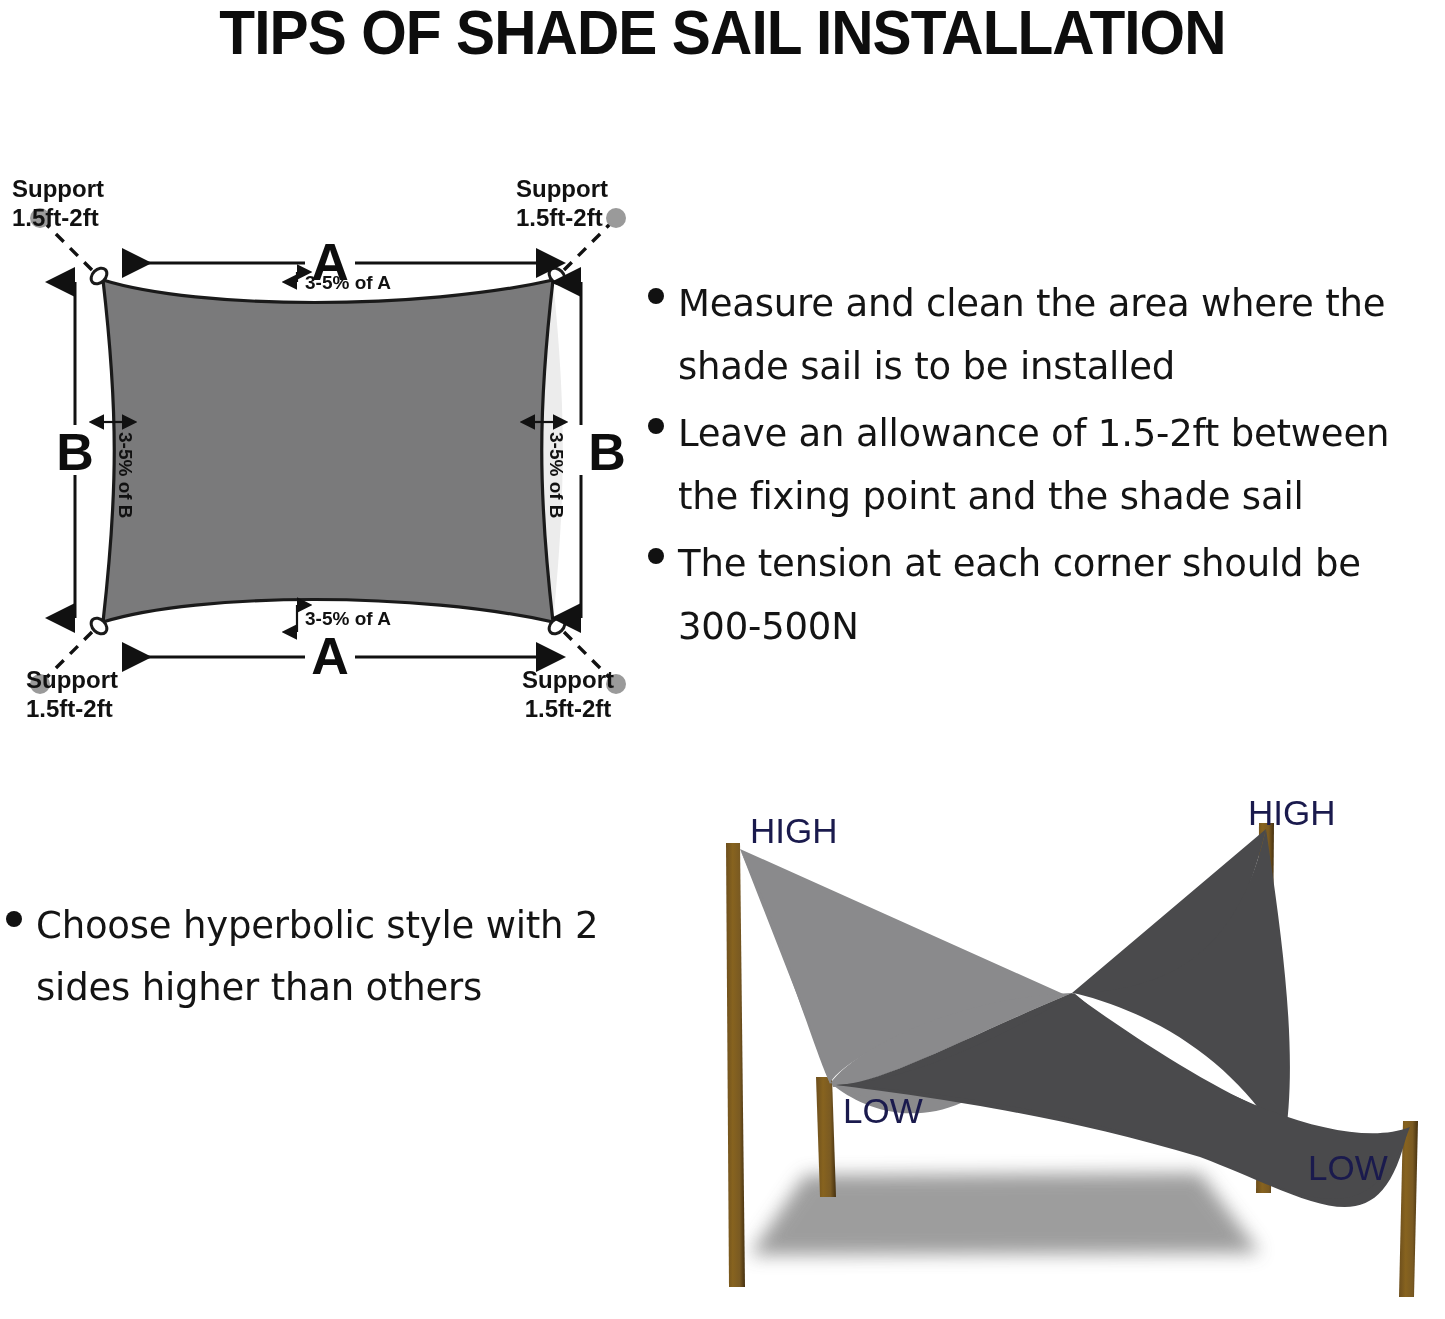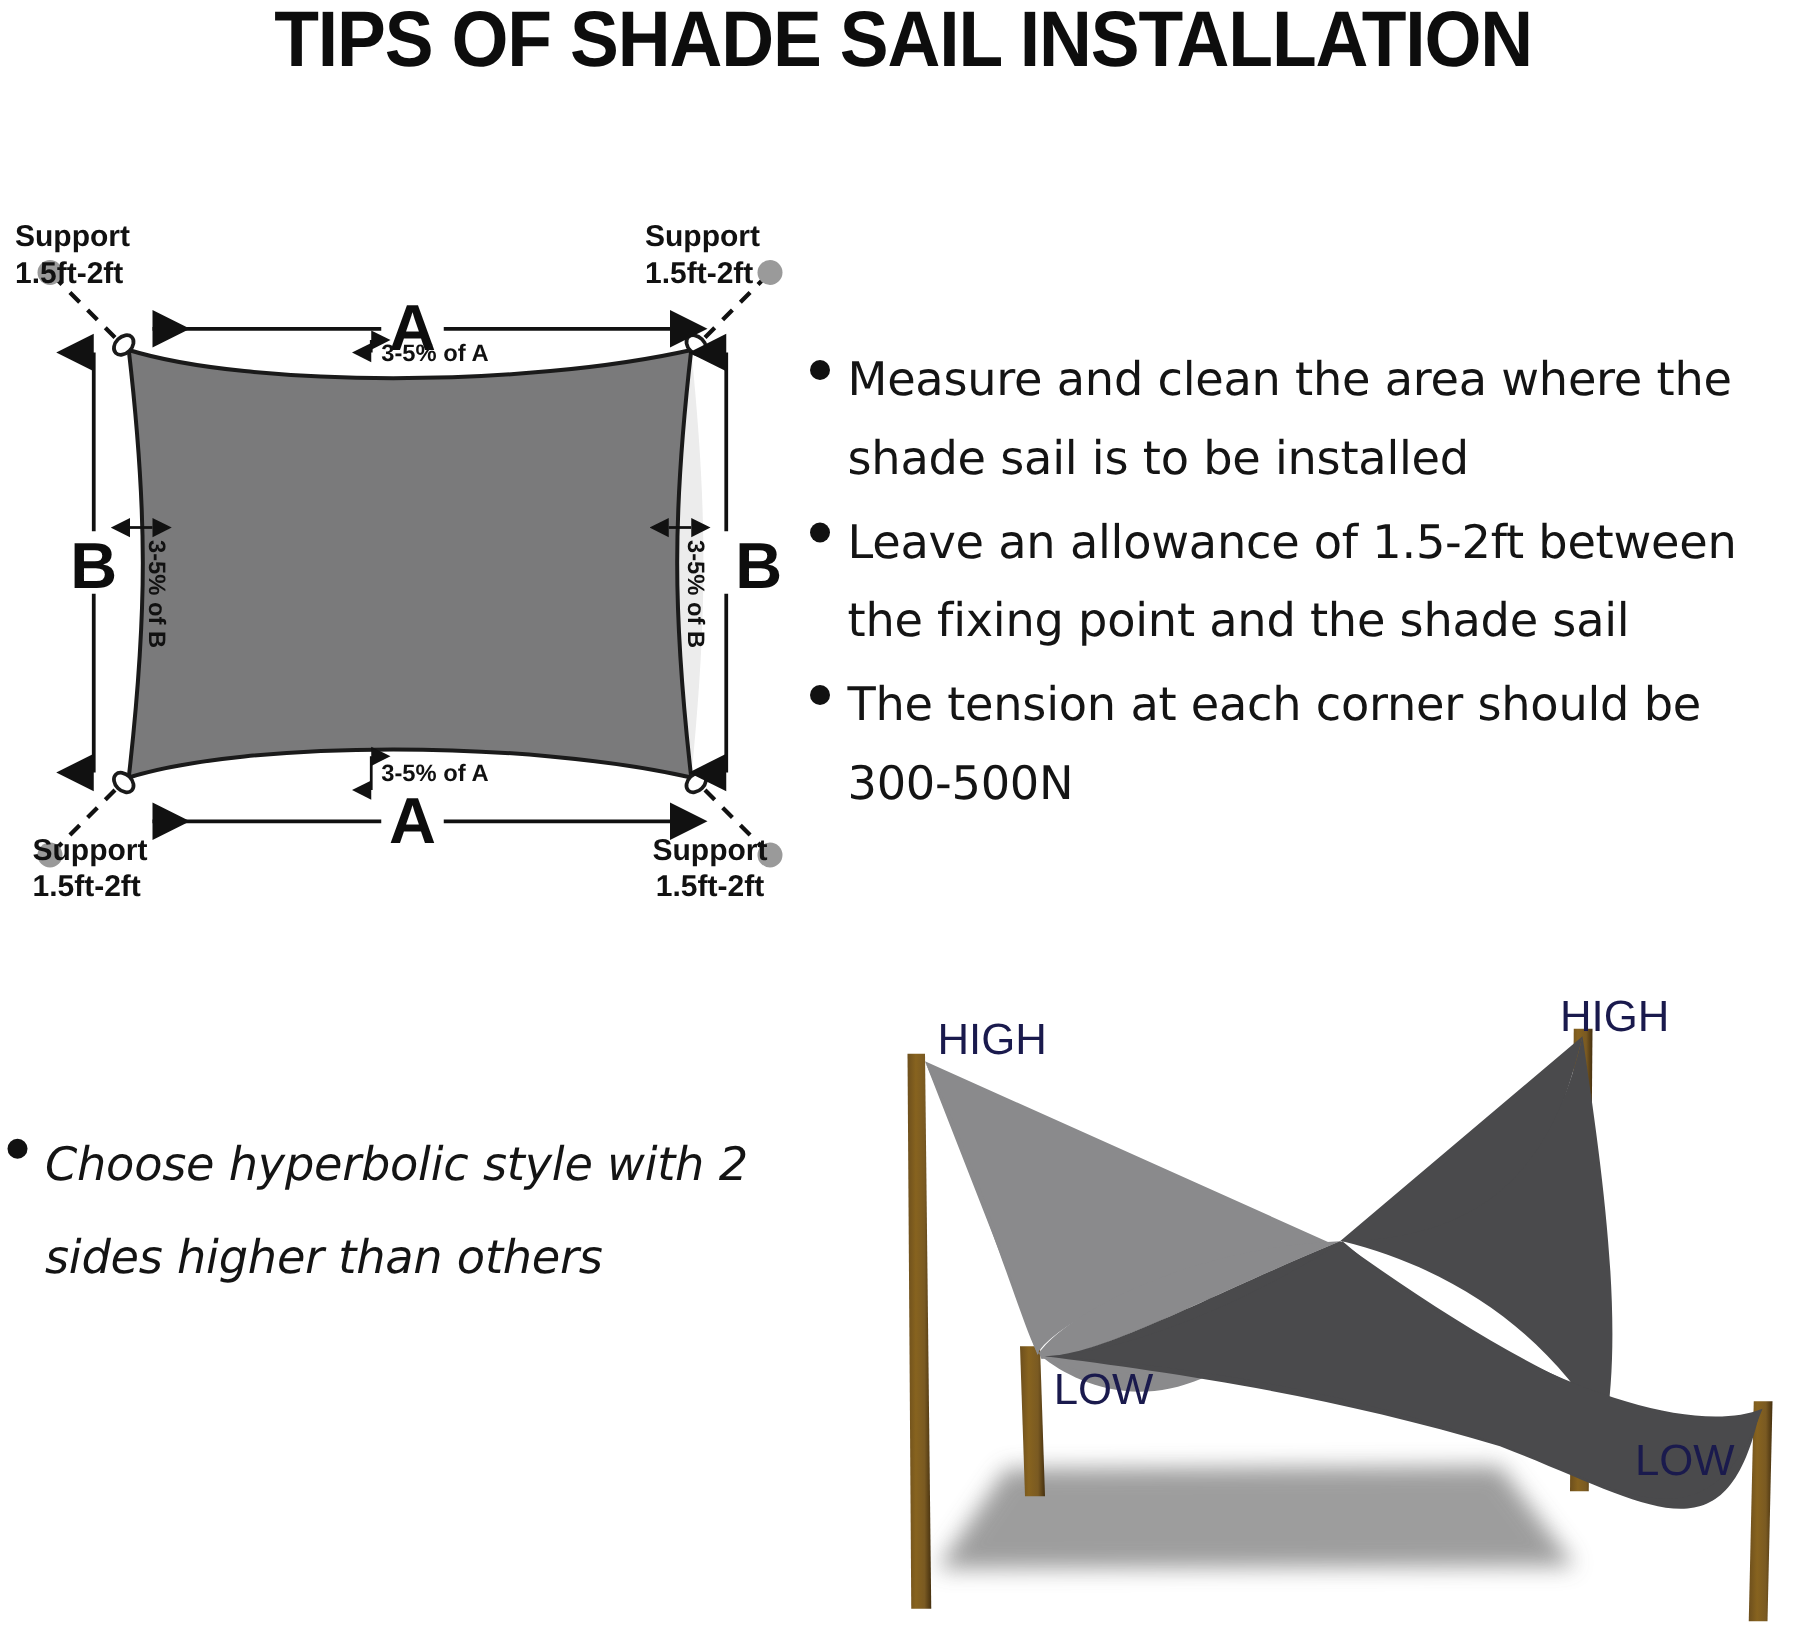--- a/index.html
+++ b/index.html
@@ -66,21 +66,21 @@
     margin-right: 14px;
   }
   .bullet-text {
     font-family: "DejaVu Sans", "Liberation Sans", sans-serif;
     font-size: 37px;
     line-height: 63px;
     color: #141414;
     letter-spacing: -0.2px;
   }
   #tips-bottom .bullet-dot { margin-left: 6px; }
-  #tips-bottom .bullet-text { font-size: 37px; line-height: 74px; font-style: italic; }
+  #tips-bottom .bullet-text { font-size: 37px; line-height: 62px; }
 
   
   #hyperbolic {
     position: absolute;
     left: 640px; top: 785px;
     width: 805px; height: 534px;
   }
   #hyperbolic svg { display: block; }
 </style>
 </head>

